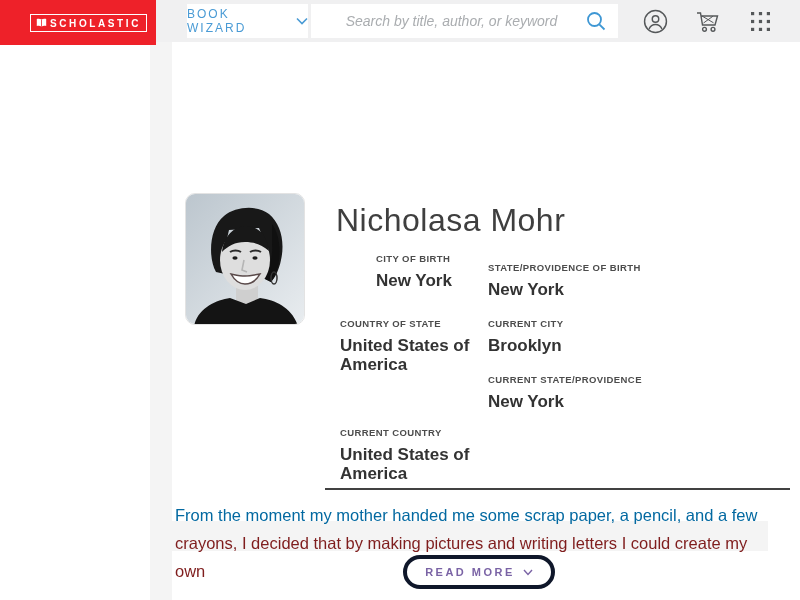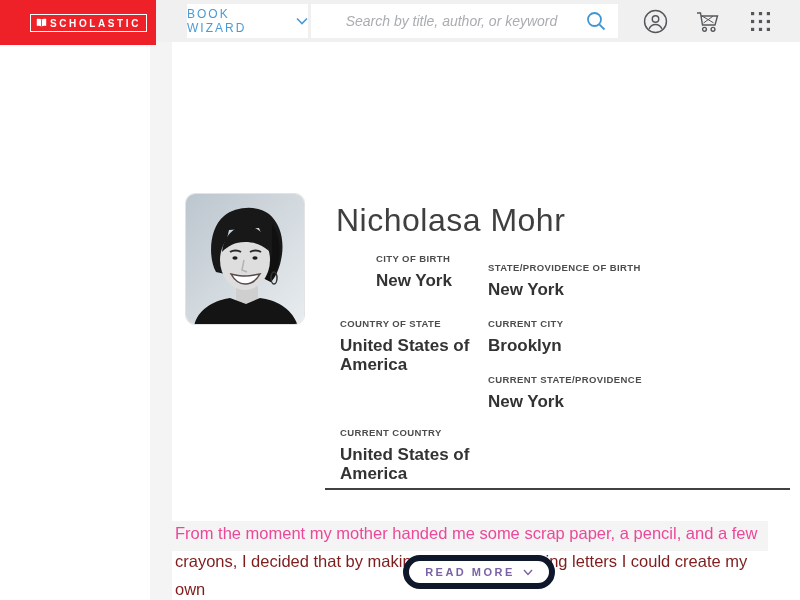--- a/index.html
+++ b/index.html
@@ -55,26 +55,26 @@
   .field { position:absolute; width:142px; }
   .field-label { font-size:9.5px; font-weight:bold; color:#4c4c4c; letter-spacing:0.4px; }
   .field-value { margin-top:7px; font-size:17px; font-weight:bold; color:#333; line-height:19px; }
 
   .col-left { left:340px; }
   .col-right { left:488px; }
 
   .bio-divider { left:325px; top:488px; width:465px; border-top:2px solid #414141; }
   .bio-band { left:172px; top:521px; width:596px; height:30px; background:#f4f4f4; }
   .bio { left:175px; top:501px; width:600px; font-size:16.5px; line-height:28px; }
-  .bio-l1 { color:#ec4899; display:block;margin-top:18px; }
+  .bio-l1 { color:#0369a1; display:block; }
   .bio-l2 { color:#7f1d1d; display:block; }
 
   .read-more {
     left:403px; top:555px; width:152px; height:34px;
-    background:#fff; border:6px solid #0f172a; border-radius:18px;
+    background:#fff; border:4px solid #0f172a; border-radius:18px;
     display:flex; align-items:center; justify-content:center; gap:8px;
     color:#7a63a5; font-size:11px; font-weight:bold; letter-spacing:2.5px;
     cursor:pointer; font-family:"Liberation Sans", sans-serif;
   }
 </style>
 </head>
 <body>
 
 <div class="abs topbar"></div>
 

